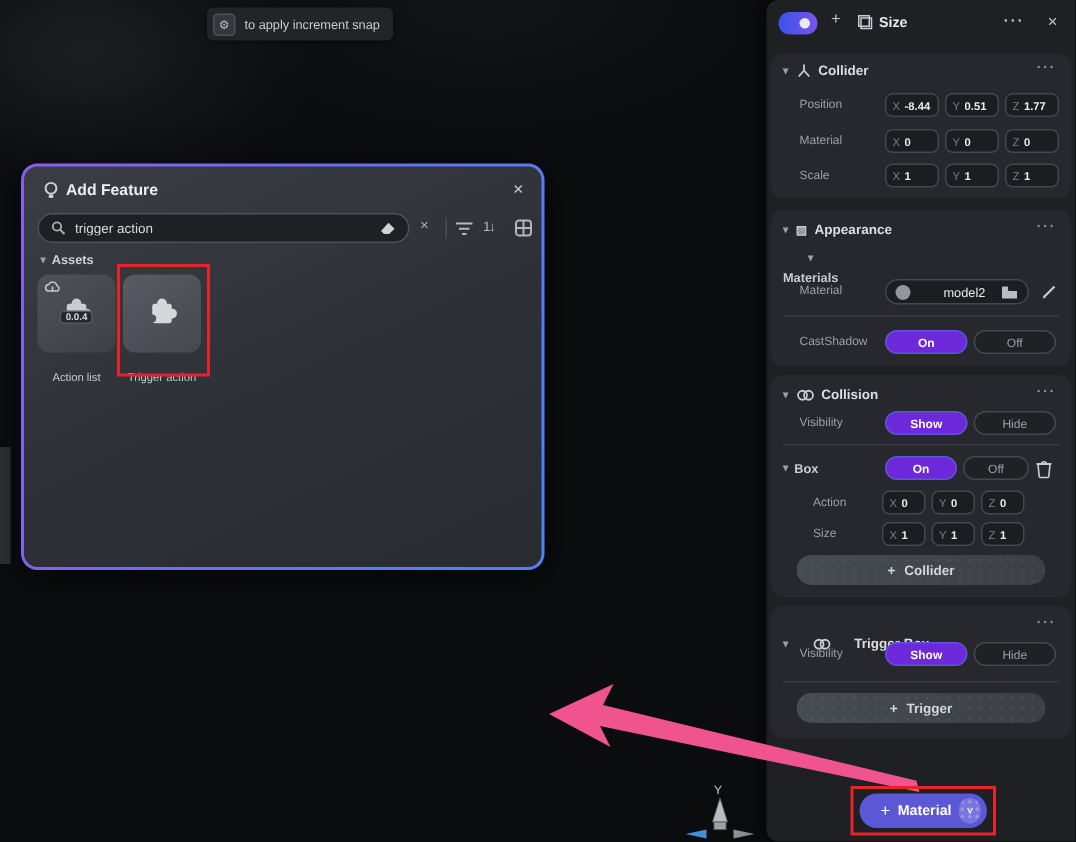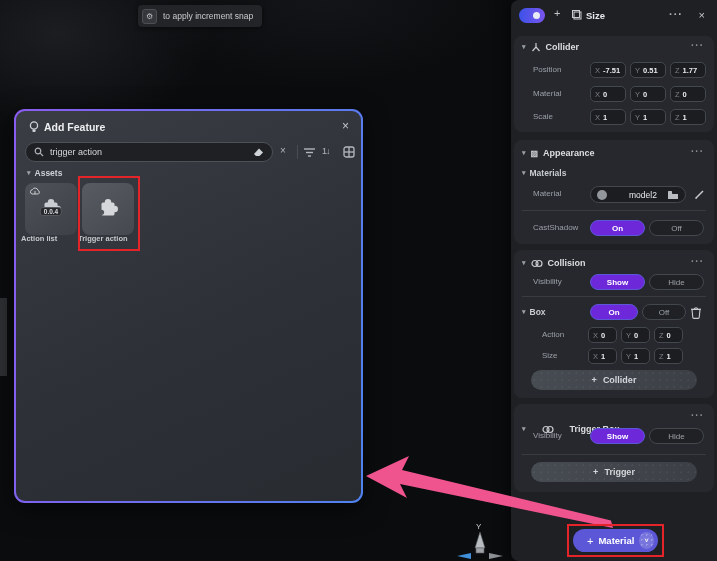--- a/index.html
+++ b/index.html
@@ -21,42 +21,42 @@
   .gizmo .ylab { position:absolute; left:29px; top:0; font-size:8px; color:#cfd2d6; }
 
   
   .tooltip { left:138px; top:5px; height:22px; display:flex; align-items:center; gap:6px;
     background:#232428; border-radius:4px; padding:0 9px 0 4px; box-shadow:0 1px 4px rgba(0,0,0,.5); }
   .keycap { width:15px; height:15px; border-radius:3px; background:#35373d; border:1px solid #4c4f55;
     display:flex; align-items:center; justify-content:center; font-size:8px; color:#b9bcc1; }
   .tooltip-text { font-size:8.5px; color:#c9ccce; }
 
   
-  .dialog-border { left:14px; top:109px; width:349px; height:394px; border-radius:11px;
+  .dialog-border { left:14px; top:109px; width:349px; height:271px; border-radius:11px;
     background:linear-gradient(100deg,#8a5cf0,#4f82f0); padding:2px; z-index:10;
     box-shadow:0 6px 24px rgba(0,0,0,.55); }
   .dialog { width:100%; height:100%; border-radius:9px; position:relative;
     background:linear-gradient(155deg,#3a3d44 0%, #2d3036 55%, #282b30 100%); }
   .dlg-title { position:absolute; left:28px; top:10px; font-size:10.5px; font-weight:bold; color:#eceef0; }
   .dlg-close { position:absolute; right:12px; top:8px; font-size:12px; color:#c4c7cc; cursor:default; }
   .bulb { position:absolute; left:11px; top:9px; }
   .search-box { position:absolute; left:9px; top:31px; width:248px; height:20px; border-radius:10px;
     background:#1e2024; border:1px solid #4d5158; display:flex; align-items:center; padding:0 8px; gap:6px; }
   .search-box input { flex:1; background:transparent; border:none; outline:none;
     font-family:"Liberation Sans",sans-serif; font-size:9px; color:#d6d9dc; }
   .srch-ctrl { position:absolute; top:33px; font-size:10px; color:#aeb2b8; }
   .ctrl-x { left:264px; top:34px; }
   .ctrl-div { left:281px; top:34px; width:1px; height:14px; background:#4a4d53; }
   .ctrl-sort { left:306px; top:35px; font-size:9px; letter-spacing:-1px; color:#b4b8bd; }
   .assets-head { position:absolute; left:11px; top:57px; font-size:8.5px; font-weight:bold; color:#ced1d5;
     display:flex; gap:4px; align-items:center; }
   .asset-card { position:absolute; top:72px; width:52px; height:52px; border-radius:8px;
     background:linear-gradient(145deg,#4e5158,#3d4046); display:flex; align-items:center; justify-content:center; }
   .asset-card.c2 { background:linear-gradient(145deg,#585b62,#45484e); }
-  .asset-label { position:absolute; top:123px; width:60px; text-align:left; font-size:7.5px; color:#c6c9cd;font-weight:bold; }
+  .asset-label { position:absolute; top:136px; width:60px; text-align:center; font-size:7.5px; color:#c6c9cd; }
   .ver-badge { position:absolute; left:50%; top:24px; transform:translateX(-50%);
     background:#26282c; border:1px solid #55585e; border-radius:3px; font-size:6.5px; font-weight:bold;
     color:#d9dbde; padding:0px 3px; }
   .cloud { position:absolute; left:4px; top:4px; }
 
   
   .panel { left:511px; top:0; width:206px; height:561px; background:#1e2024;
     border-radius:8px 0 0 8px; z-index:5; box-shadow:-4px 0 14px rgba(0,0,0,.45); }
   .p-head { position:absolute; left:0; top:0; width:100%; height:30px; }
   .mode-pill { position:absolute; left:8px; top:8px; width:26px; height:15px; border-radius:8px;
@@ -226,21 +226,21 @@
         <line x1="5" y1="5" x2="8.5" y2="9" stroke="#c9ccd0" stroke-width="1.2"></line>
       </svg>
       <span>Collider</span>
     </div>
     <span class="sec-dots">···</span>
     <div class="row" style="top:26px;">
       <span class="lbl">Position</span>
       <div class="inputs">
         <div class="ax">
             <span class="axl">X</span>
-            <span class="axv">-7.51</span>
+            <span class="axv">-8.44</span>
           </div>
         <div class="ax">
             <span class="axl">Y</span>
             <span class="axv">0.51</span>
           </div>
         <div class="ax">
             <span class="axl">Z</span>
             <span class="axv">1.77</span>
           </div>
       </div>
@@ -281,21 +281,21 @@
     </div>
   </div>
 
   <div class="sec" style="top:140px; height:104px;">
     <div class="sec-head" style="top:8px;">
       <span class="chev">▾</span>
       <span style="font-size:8px; color:#c9ccd0;">▨</span>
       <span>Appearance</span>
     </div>
     <span class="sec-dots" style="top:6px;">···</span>
-    <div class="sublbl" style="top:28px;">
+    <div class="sublbl" style="top:28px;flex-direction:column;">
       <span class="chev" style="font-size:7px; color:#9ba0a7;">▾</span>
       <span>Materials</span>
     </div>
     <div class="row" style="top:46px; height:17px;">
       <span class="lbl">Material</span>
       <div class="matpill">
         <span class="swatch"></span>
         <span class="matname">model2</span>
         <svg width="12" height="10" viewBox="0 0 12 10">
           <path d="M1 2.5 h3.5 l1 1.5 H11 v5 H1 Z" fill="#b9bdc2"></path>

